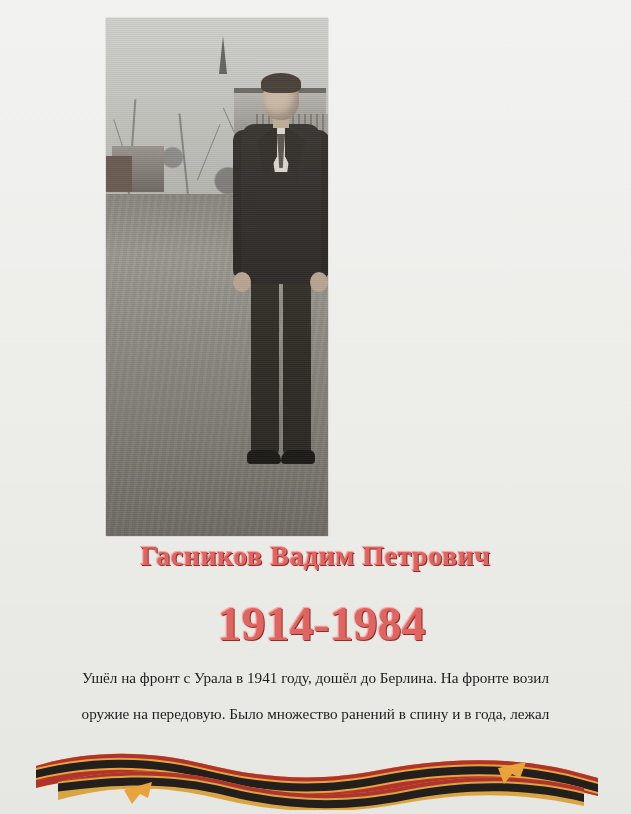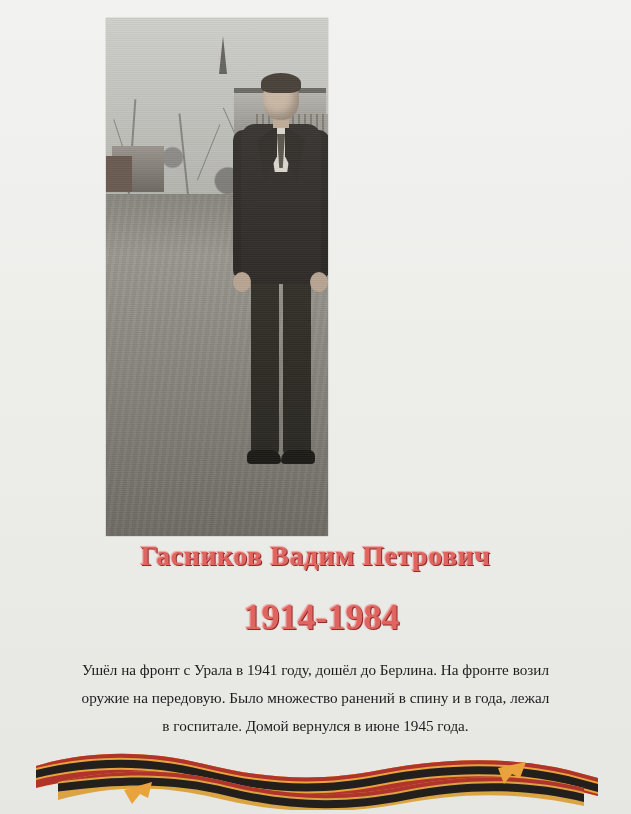--- a/index.html
+++ b/index.html
@@ -187,38 +187,38 @@
       1px 1px 0 #8f2f2c,
       -1px -1px 0 #f0a9a5,
       0 0 2px rgba(120,30,28,0.5);
   }
   .years {
     position: absolute;
     left: 12px; right: 0; top: 596px;
     text-align: center;
     font-family: "Liberation Serif", serif;
     font-weight: bold;
-    font-size: 36px;
+    font-size: 48px;
     color: #e0645f;
     text-shadow:
       1px 1px 0 #8f2f2c,
       -1px -1px 0 #f0a9a5,
       0 0 2px rgba(120,30,28,0.5);
   }
   .bio {
     position: absolute;
     left: 48px;
     right: 48px;
     top: 652px;
     text-align: center;
     font-size: 15.2px;
     line-height: 1.30;
     color: #1c1c1c;
   }
-  .bio p { margin: 8px; }
+  .bio p { margin: 16px; }
   .award {
     position: absolute;
     left: 48px;
     right: 48px;
     top: 723px;
     text-align: center;
     font-size: 15.2px;
     line-height: 1.30;
     color: #1c1c1c;
   }
@@ -281,21 +281,20 @@
     </div>
   </div>
 
   <div class="name">Гасников Вадим Петрович</div>
 
   <div class="years">1914-1984</div>
 
   <div class="bio">
     <p>Ушёл на фронт с Урала в 1941 году, дошёл до Берлина. На фронте возил</p>
     <p>оружие на передовую. Было множество ранений  в спину и в года, лежал</p>
-    <p>в госпитале. Домой вернулся в июне 1945 года.</p>
   </div>
 
 
   <div class="ribbon">
     <svg width="578" height="62" viewBox="0 0 578 62" xmlns="http://www.w3.org/2000/svg">
       <defs>
         <clipPath id="ribclip">
           <path d="M8,18 C60,2 120,2 176,16 C236,31 292,34 352,22 C414,10 480,8 540,22 L570,30
                    L570,48 C500,30 440,30 372,42 C300,55 240,52 176,38 C122,26 64,26 8,40 Z"></path>
         </clipPath>

